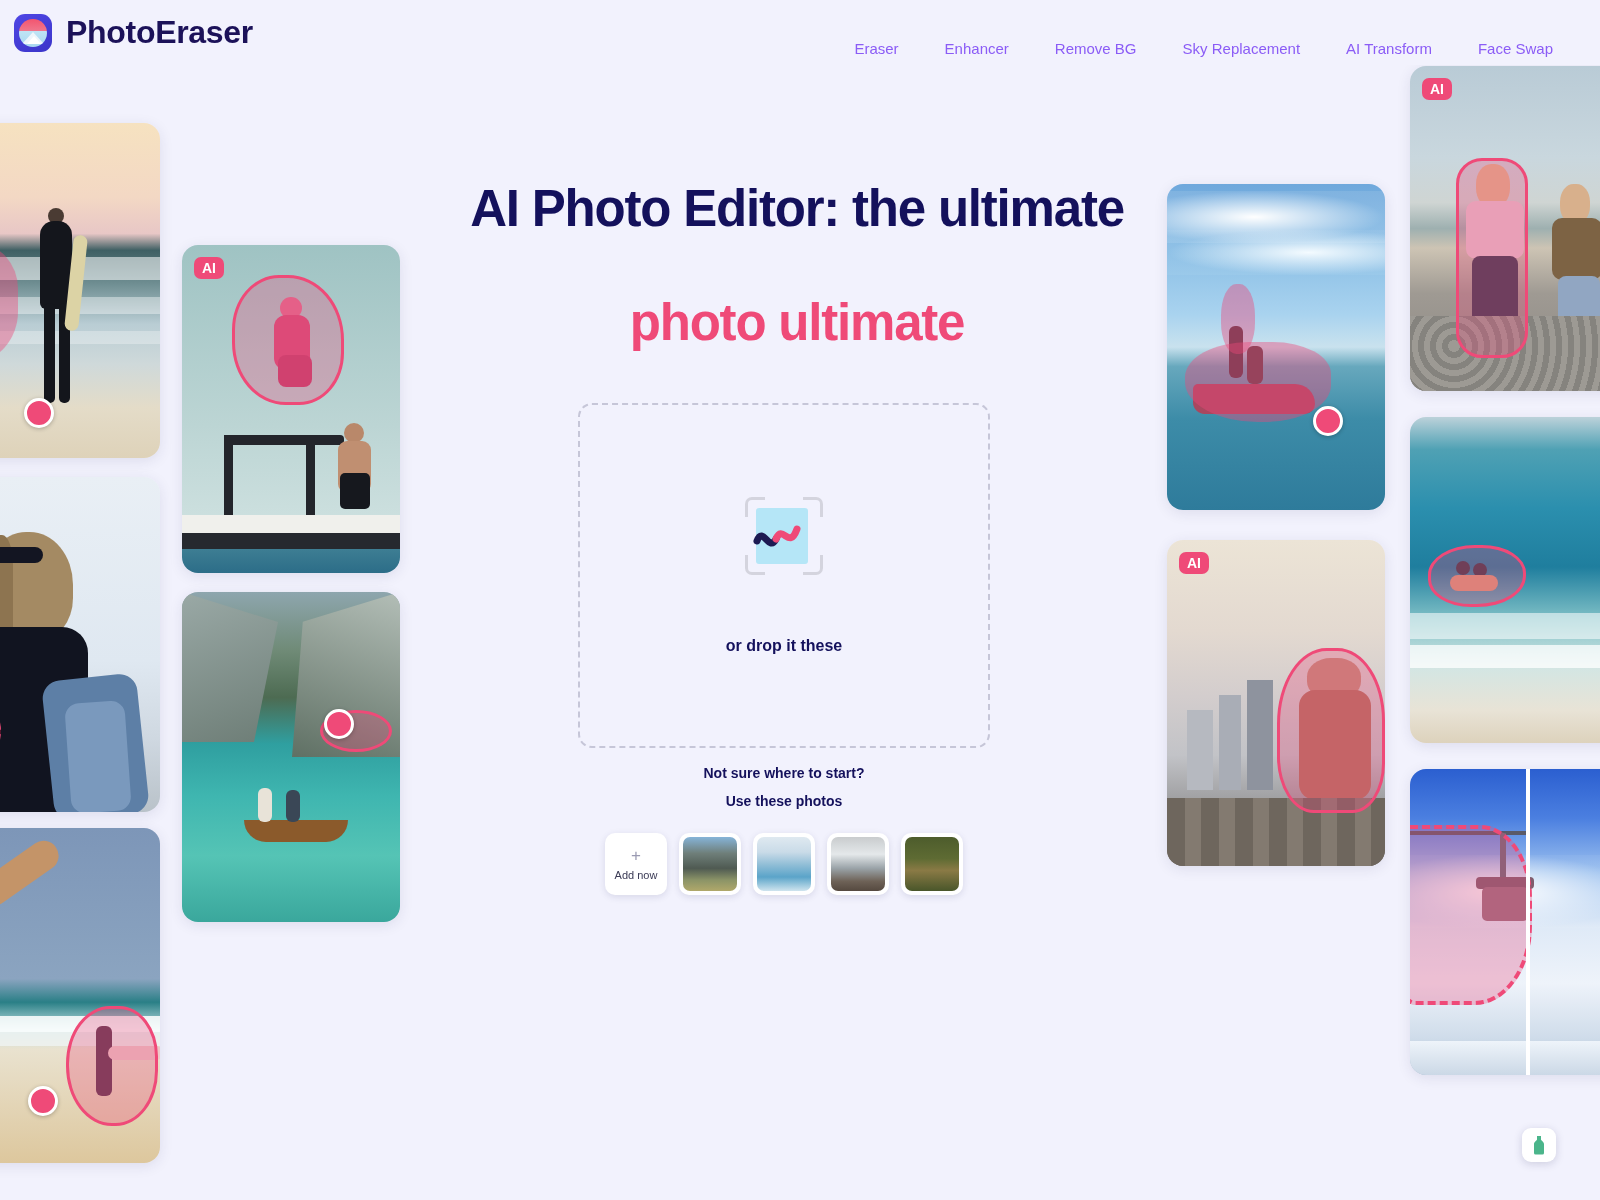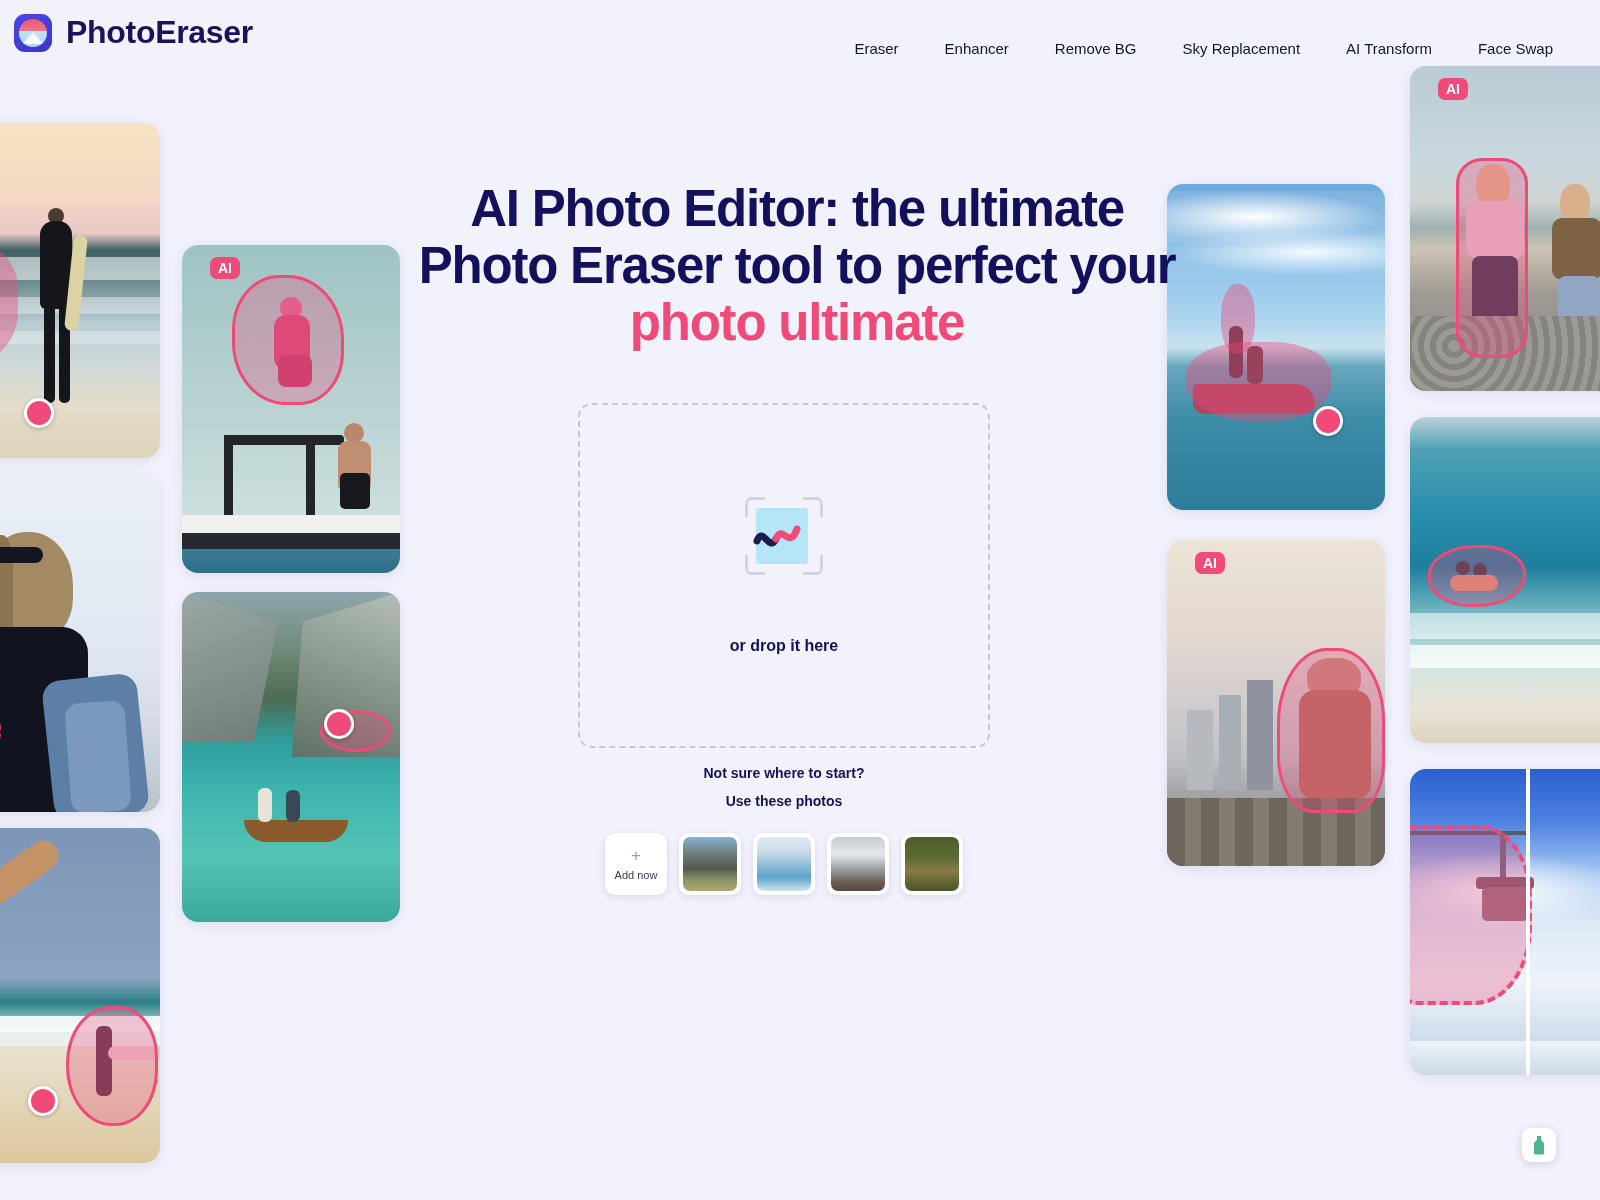--- a/index.html
+++ b/index.html
@@ -41,21 +41,21 @@
     border-left: 7px solid transparent; border-right: 7px solid transparent;
     border-bottom: 8px solid #ffffff;
   }
   .brand-name {
     font-size: 32px; font-weight: bold; color: #1c1259; letter-spacing: -0.3px;
   }
   .nav {
     margin-left: auto; display: flex; align-items: center; gap: 0px; margin-right: 24px;
   }
   .nav a {
-    font-size: 15px; color: #0f172a; text-decoration: none; font-weight: 500;
+    font-size: 15px; color: #8b5cf6; text-decoration: none; font-weight: 500;
     padding: 8px 23px; white-space: nowrap; margin-top: 32px;
   }
 
   
   .hero {
     position: absolute; left: 412px; top: 180px; width: 770px; z-index: 40;
     text-align: center;
   }
   .hero h1 {
     font-size: 51px; line-height: 1.12; font-weight: bold; color: #14115c;
@@ -114,21 +114,21 @@
   .sample.addnow .lbl { font-size: 11px; color:#3a3a55; }
 
   
   .card {
     position: absolute; border-radius: 16px; overflow: hidden; z-index: 10;
     box-shadow: 0 3px 14px rgba(40,40,90,0.10);
   }
   .ai-badge {
     position: absolute; top: 12px; left: 12px; z-index: 6;
     background: #ef4a78; color: #fff; font-size: 14px; font-weight: bold;
-    border-radius: 7px; padding: 3px 8px; line-height: 1.15; margin-left: 16px;
+    border-radius: 7px; padding: 3px 8px; line-height: 1.15;
   }
   .cursor-dot {
     position: absolute; z-index: 7; width: 30px; height: 30px; border-radius: 50%;
     background: #ef4a78; border: 3px solid #ffffff;
     box-shadow: 0 1px 4px rgba(0,0,0,.25);
   }
   .sel-blob { position:absolute; z-index:5; background: rgba(236,72,121,0.42); }
   .sel-outline { position:absolute; z-index:5; border: 3px solid #ef4a78; background: rgba(236,72,121,0.30); }
   .sel-dashed { position:absolute; z-index:5; border: 4px dashed #ef4a78; background: rgba(236,72,121,0.30); }
   .divider-v { position:absolute; top:0; bottom:0; width:4px; background:#fff; z-index:6; }
@@ -304,40 +304,40 @@
       <a href="#">Remove BG</a>
       <a href="#">Sky Replacement</a>
       <a href="#">AI Transform</a>
       <a href="#">Face Swap</a>
     </nav>
   </div>
 
   <div class="hero">
     <h1>
       <span>AI Photo Editor: the ultimate</span><br>
-      <span>Photo Eraser tool to perfect your</span><br>
+      <br>
       <span class="accent">photo ultimate</span>
     </h1>
   </div>
 
   <div class="dropzone">
     <div class="up-icon">
       <div class="plate"></div>
       <svg width="70" height="50" viewBox="0 0 70 50" fill="none" aria-hidden="true">
         <path d="M8 30 C14 14, 20 42, 27 28" stroke="#1d1a52" stroke-width="7" stroke-linecap="round" fill="none"></path>
         <path d="M27 28 C34 12, 40 40, 48 18" stroke="#ef4a78" stroke-width="7" stroke-linecap="round" fill="none"></path>
       </svg>
       <div class="brackets">
         <span class="tl"></span>
           <span class="tr"></span>
           <span class="bl"></span>
           <span class="br"></span>
       </div>
     </div>
-    <div class="drop-text">or drop it here</div>
+    <div class="drop-text">or drop it these</div>
   </div>
 
   <div class="starter">
     <div class="q">Not sure where to start?</div>
     <div class="q2">Use these photos</div>
     <div class="sample-row">
       <div class="sample addnow">
         <span class="plus">+</span>
         <span class="lbl">Add now</span>
       </div>

